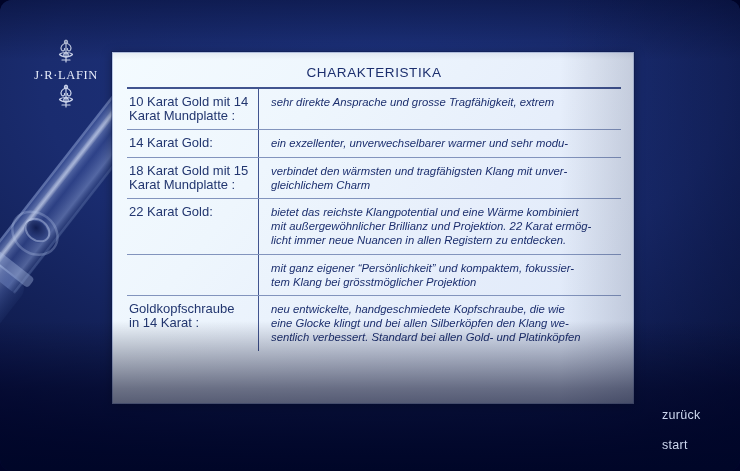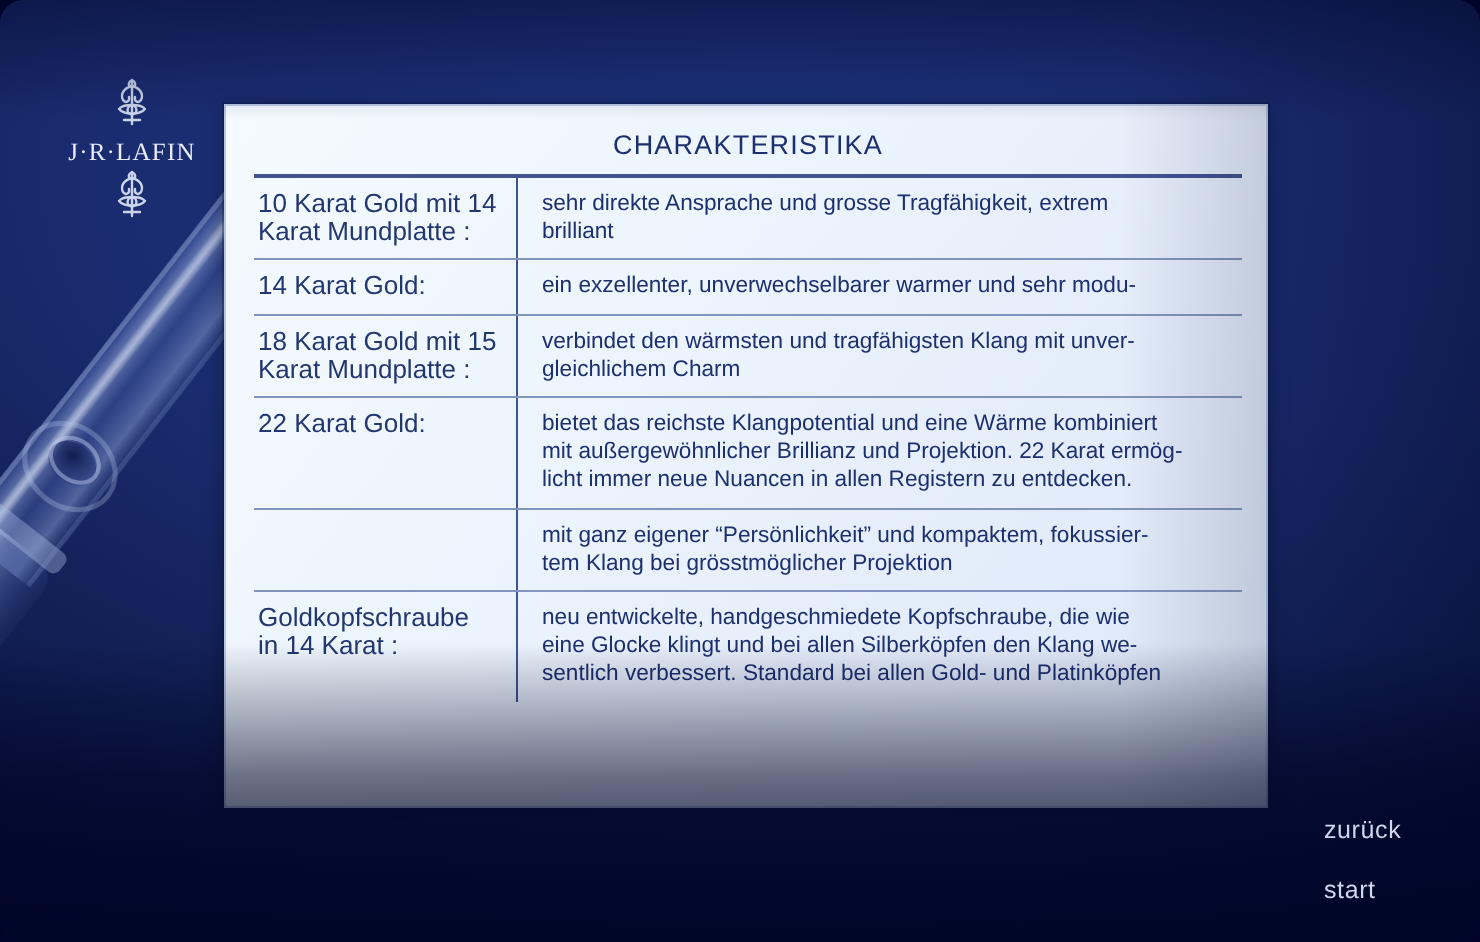--- a/index.html
+++ b/index.html
@@ -135,21 +135,21 @@
 
   .cell-desc {
     flex: 1 1 auto;
     box-sizing: border-box;
     padding: 6px 4px 6px 12px;
     font-size: 11.3px;
     line-height: 14.2px;
     color: #1c2f6e;
   }
 
-  .cell-desc .line { display: block; white-space: nowrap; }
+  .cell-desc .line { display: block; white-space: nowrap; font-style: italic; }
   .cell-label .line { display: block; white-space: nowrap; }
 
   
   .nav-link {
     position: absolute;
     right: 20px;
     color: #cdd7ee;
     font-size: 12.5px;
     letter-spacing: 0.3px;
     cursor: pointer;
@@ -250,21 +250,20 @@
 
       <div class="tbl-header">CHARAKTERISTIKA</div>
 
       <div class="row">
         <div class="cell-label">
           <span class="line">10 Karat Gold mit 14</span>
           <span class="line">Karat Mundplatte :</span>
         </div>
         <div class="cell-desc">
           <span class="line">sehr direkte Ansprache und grosse Tragfähigkeit, extrem</span>
-          <span class="line">brilliant</span>
         </div>
       </div>
 
       <div class="row">
         <div class="cell-label">
           <span class="line">14 Karat Gold:</span>
         </div>
         <div class="cell-desc">
           <span class="line"> ein exzellenter, unverwechselbarer warmer und sehr modu-</span>
         </div>

